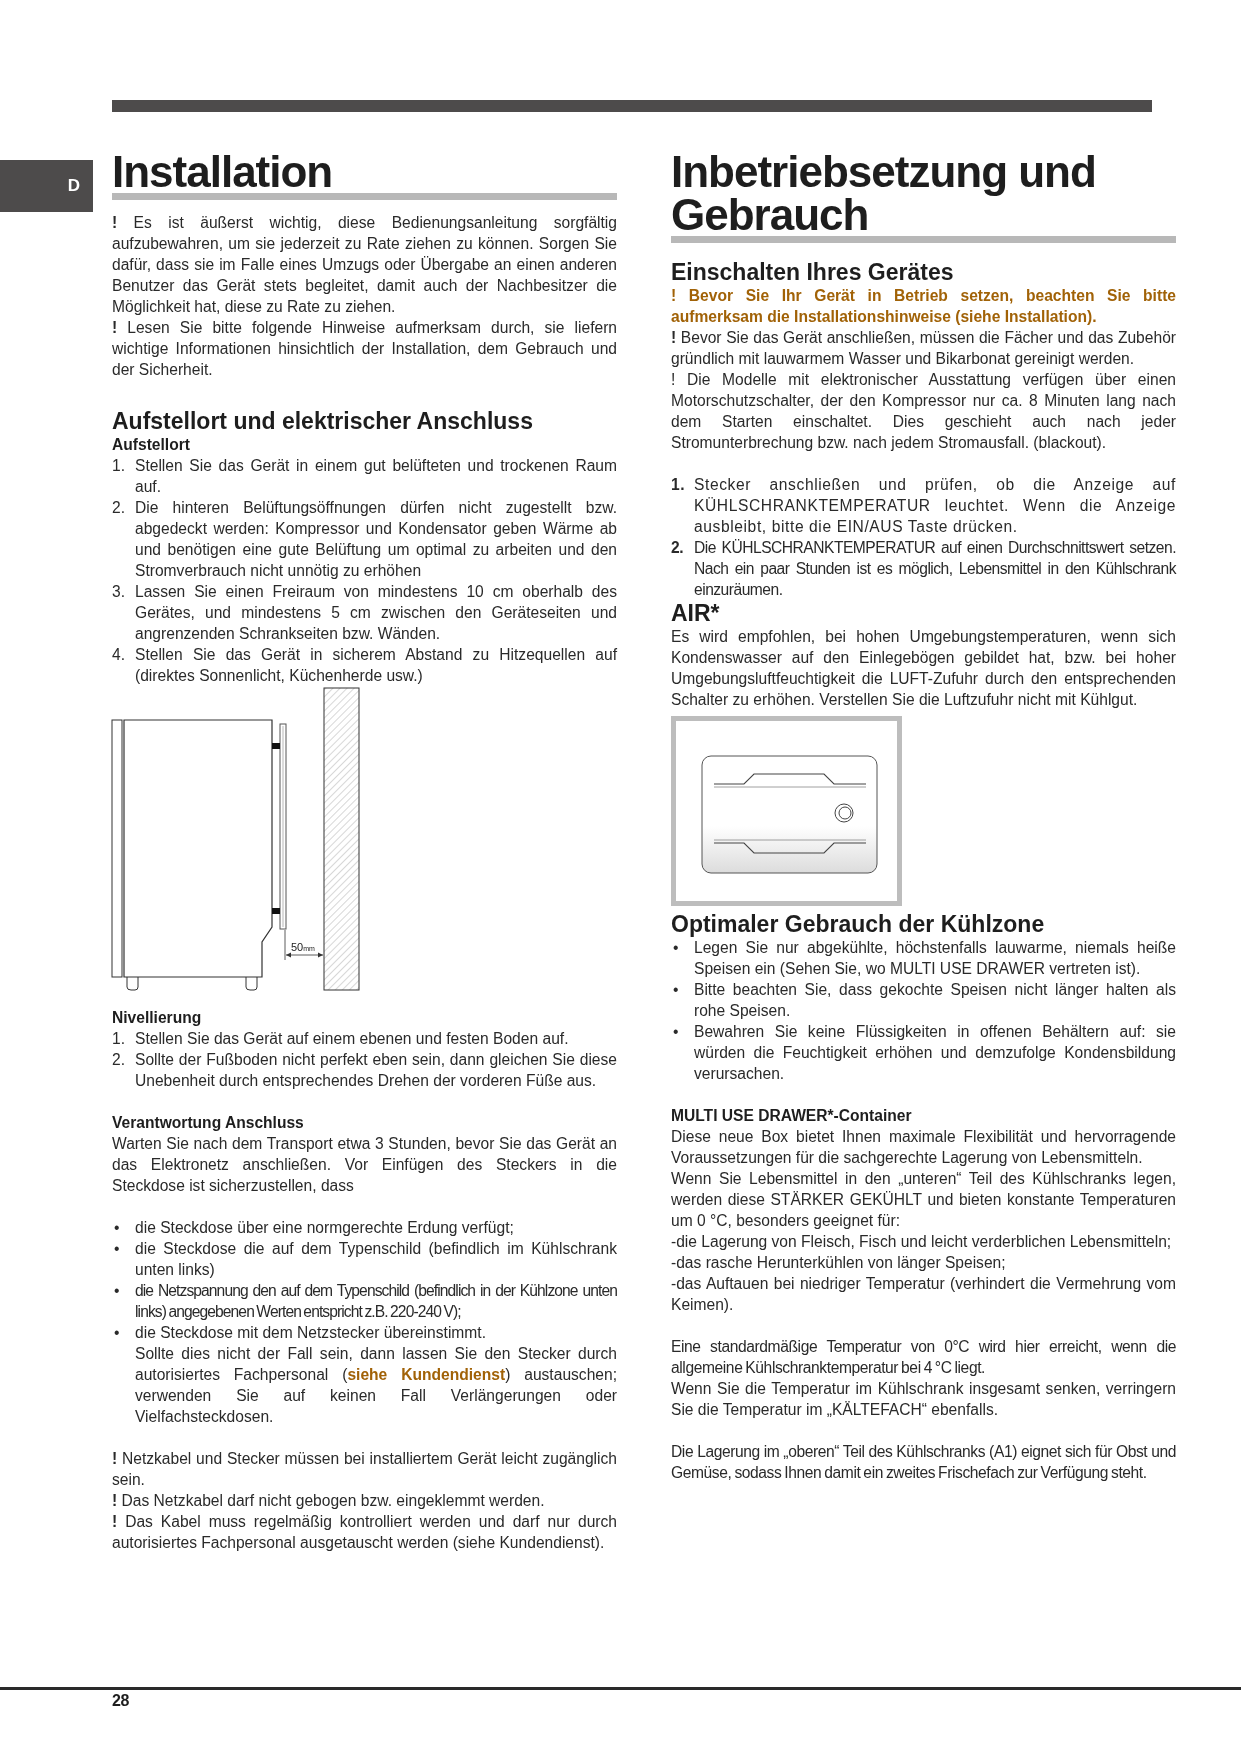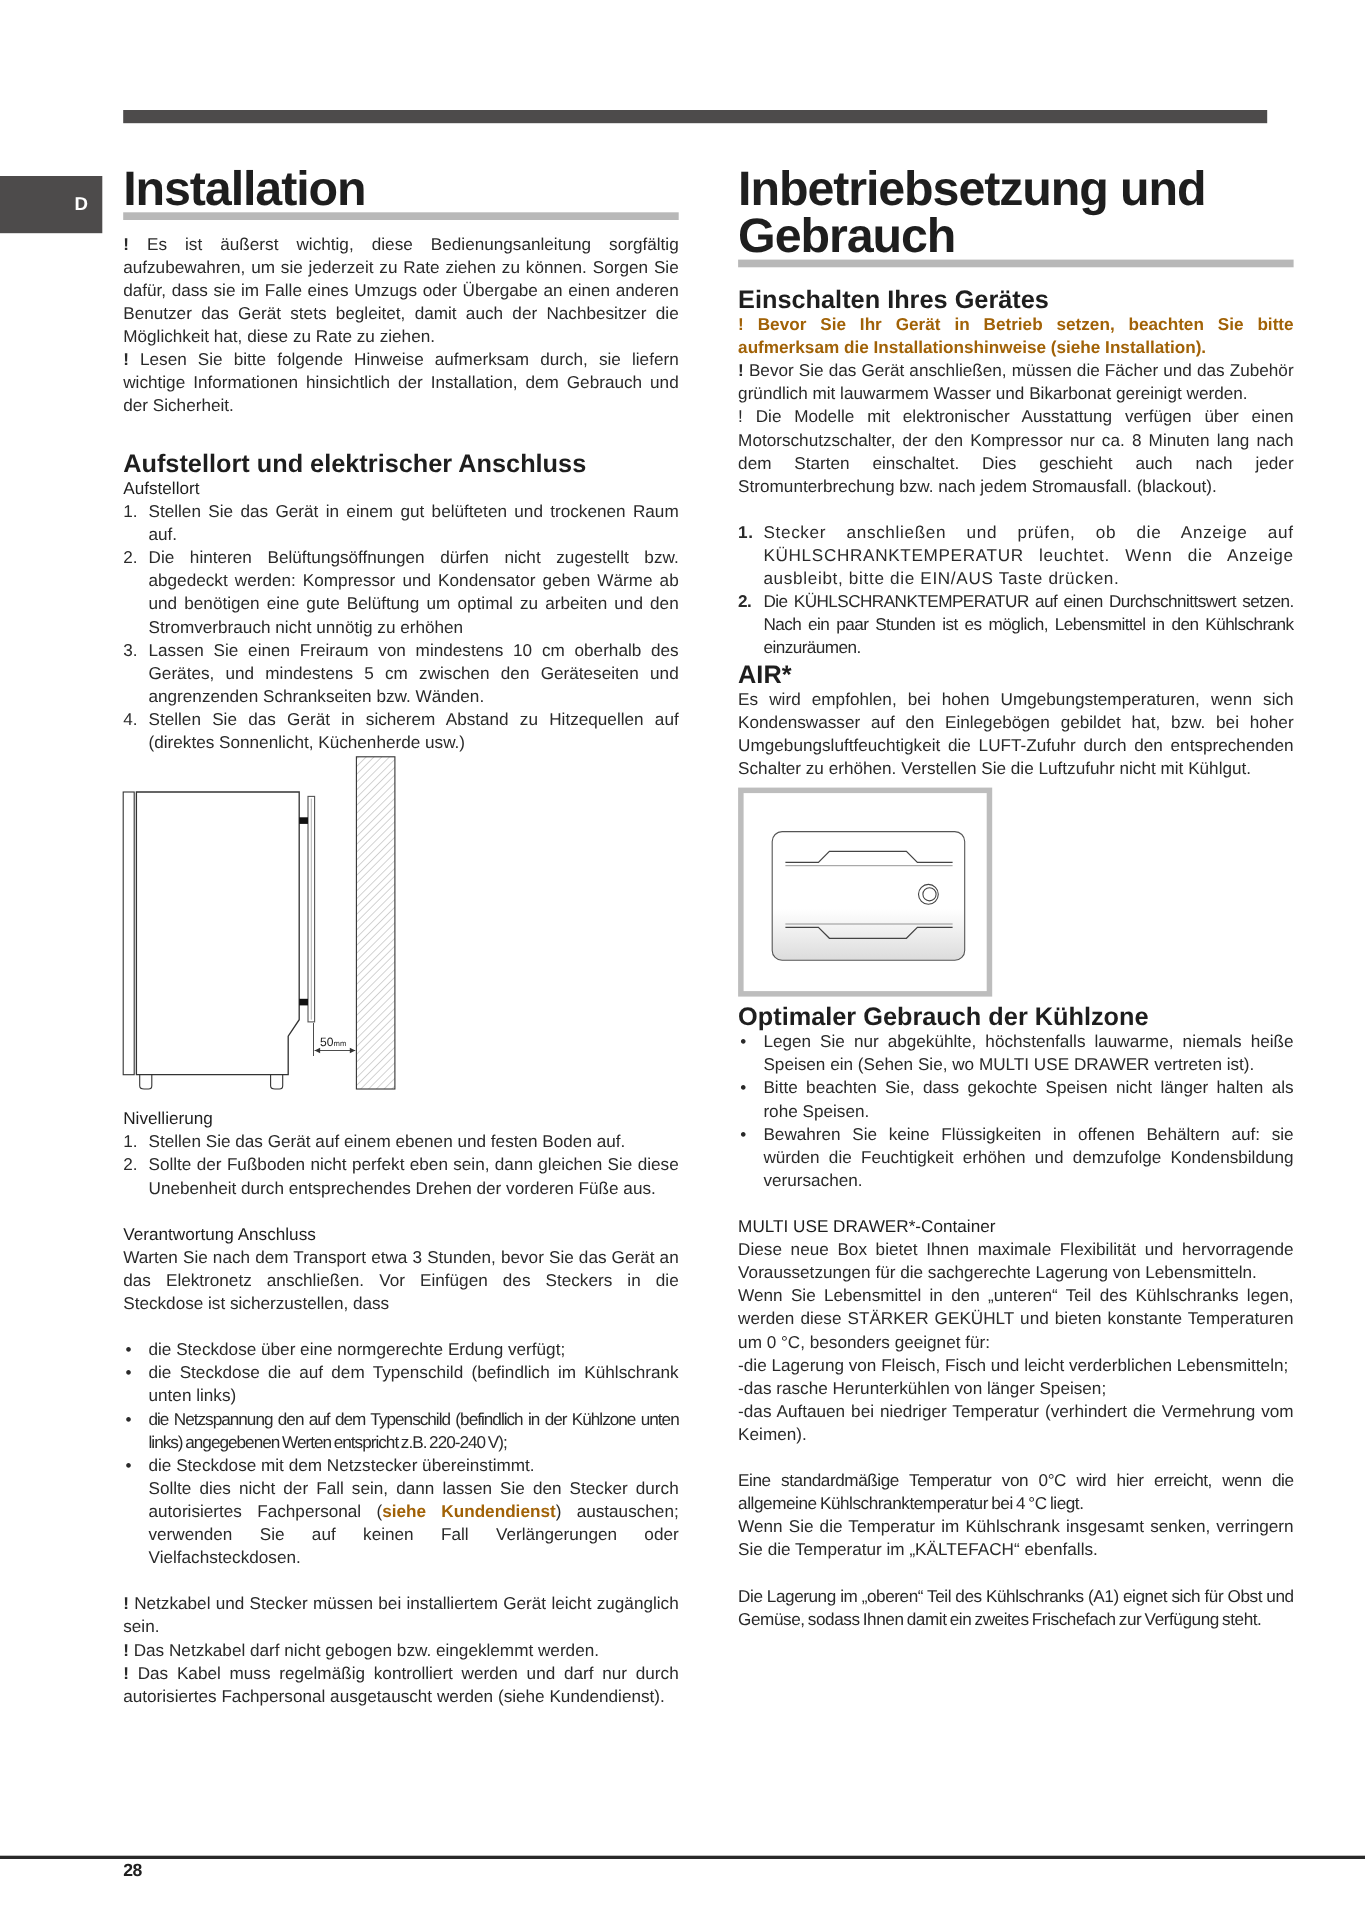--- a/index.html
+++ b/index.html
@@ -8,21 +8,21 @@
   .top-bar { position: absolute; left: 112px; top: 100px; width: 1040px; height: 12px; background: #4d4b4b; }
   .lang-tab { position: absolute; left: 0; top: 160px; width: 93px; height: 52px; background: #4d4b4b;
               color: #fff; font-weight: bold; font-size: 17px; display: flex; align-items: center; justify-content: flex-end;
               padding-right: 13px; box-sizing: border-box; }
   .col { position: absolute; top: 150px; width: 505px; font-size: 15.6px; line-height: 21px; }
   .col-left { left: 112px; }
   .col-right { left: 647px; margin-left: 24px; }
   h1 { font-size: 44px; line-height: 43px; font-weight: bold; margin: 0; color: #1e1e1e; letter-spacing: -1px; }
   .h1-rule { height: 7px; background: #b8b8b8; margin-top: 0px; }
   h2 { font-size: 23px; line-height: 26px; font-weight: bold; margin: 0; color: #1e1e1e; }
-  h3 { font-size: 15.6px; line-height: 21px; font-weight: normal; margin: 0; color: #1e1e1e; }
+  h3 { font-size: 15.6px; line-height: 21px; font-weight: bold; margin: 0; color: #1e1e1e; }
   p { margin: 0; text-align: justify; }
   .bang { font-weight: bold; }
   .bold { font-weight: bold; color: #a16207; }
   ol, ul { margin: 0; padding: 0; list-style: none; }
   .li { position: relative; padding-left: 23px; text-align: justify; }
   .li .marker { position: absolute; left: 0; top: 0; }
   .li.bullet .marker { left: 2px; }
   .num-bold .marker { font-weight: bold; }
   .condensed { letter-spacing: -0.9px; word-spacing: -1px; }
   .gap-m { height: 21px; }

